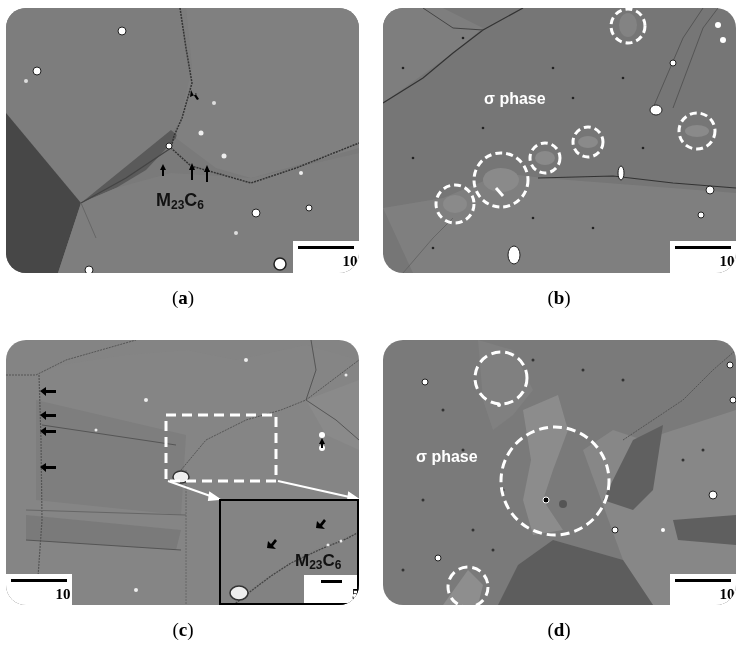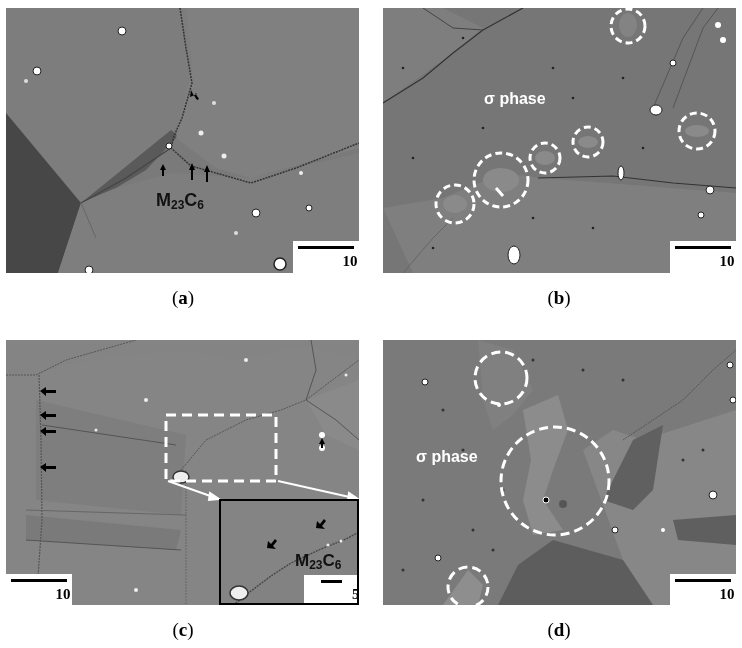--- a/index.html
+++ b/index.html
@@ -1,17 +1,17 @@
 <!DOCTYPE html>
 <html><head>
 <meta charset="utf-8">
 <style>
   html, body { margin: 0; padding: 0; background: #ffffff; }
   body { width: 742px; height: 648px; position: relative; overflow: hidden; font-family: "Liberation Sans", sans-serif; }
-  .panel { position: absolute; overflow: hidden; }
+  .panel { position: absolute; overflow: hidden; border-radius: 20px; }
   .panel svg.bg { position: absolute; left: 0; top: 0; }
   .scalebar { position: absolute; background: #ffffff; box-sizing: border-box; }
   .scalebar .bar { position: absolute; background: #000; height: 3px; }
   .scalebar .txt { position: absolute; left: 0; right: 0; text-align: center; font-family: "Liberation Serif", serif; font-weight: bold; color: #000; font-size: 15px; line-height: 15px; padding-left: 48px; }
   .caption { position: absolute; font-family: "Liberation Serif", serif; font-size: 19px; color: #000; text-align: center; width: 60px; }
   .caption b { font-weight: bold; }
   .lbl { position: absolute; font-family: "Liberation Sans", sans-serif; font-weight: bold; white-space: nowrap; }
   .lbl sub { font-size: 12px; vertical-align: -3px; }
   .inset { position: absolute; border: 2px solid #000; box-sizing: border-box; overflow: hidden; }
 </style>

